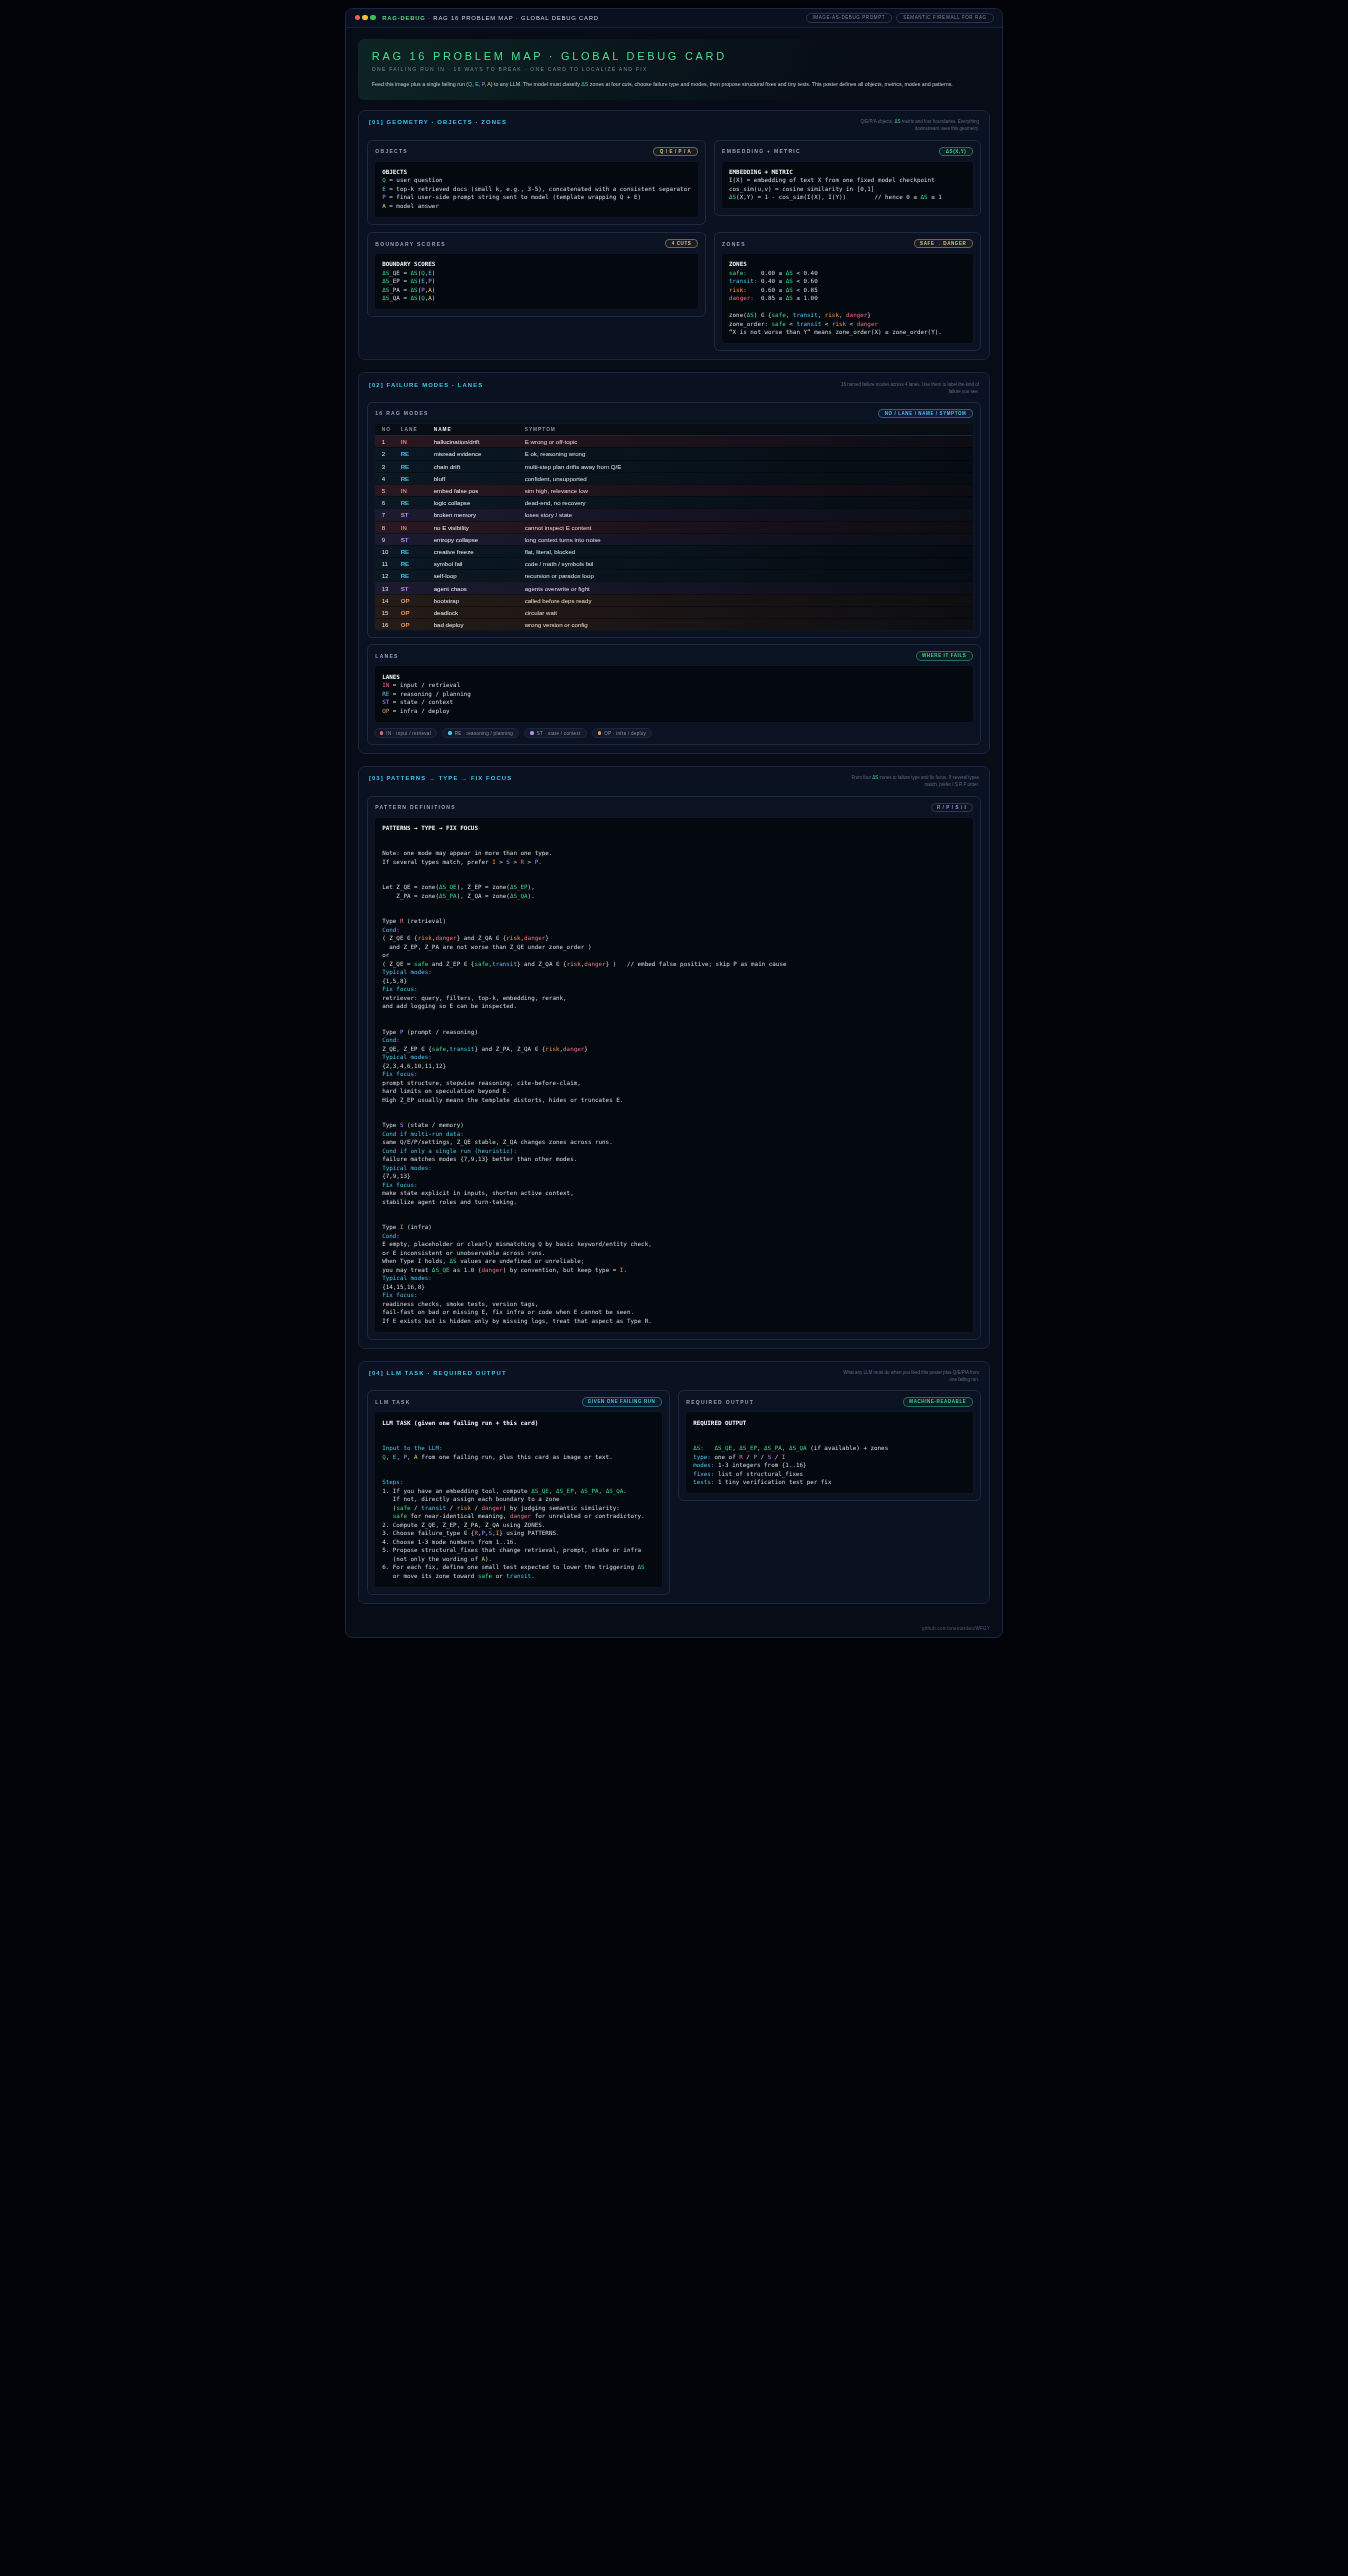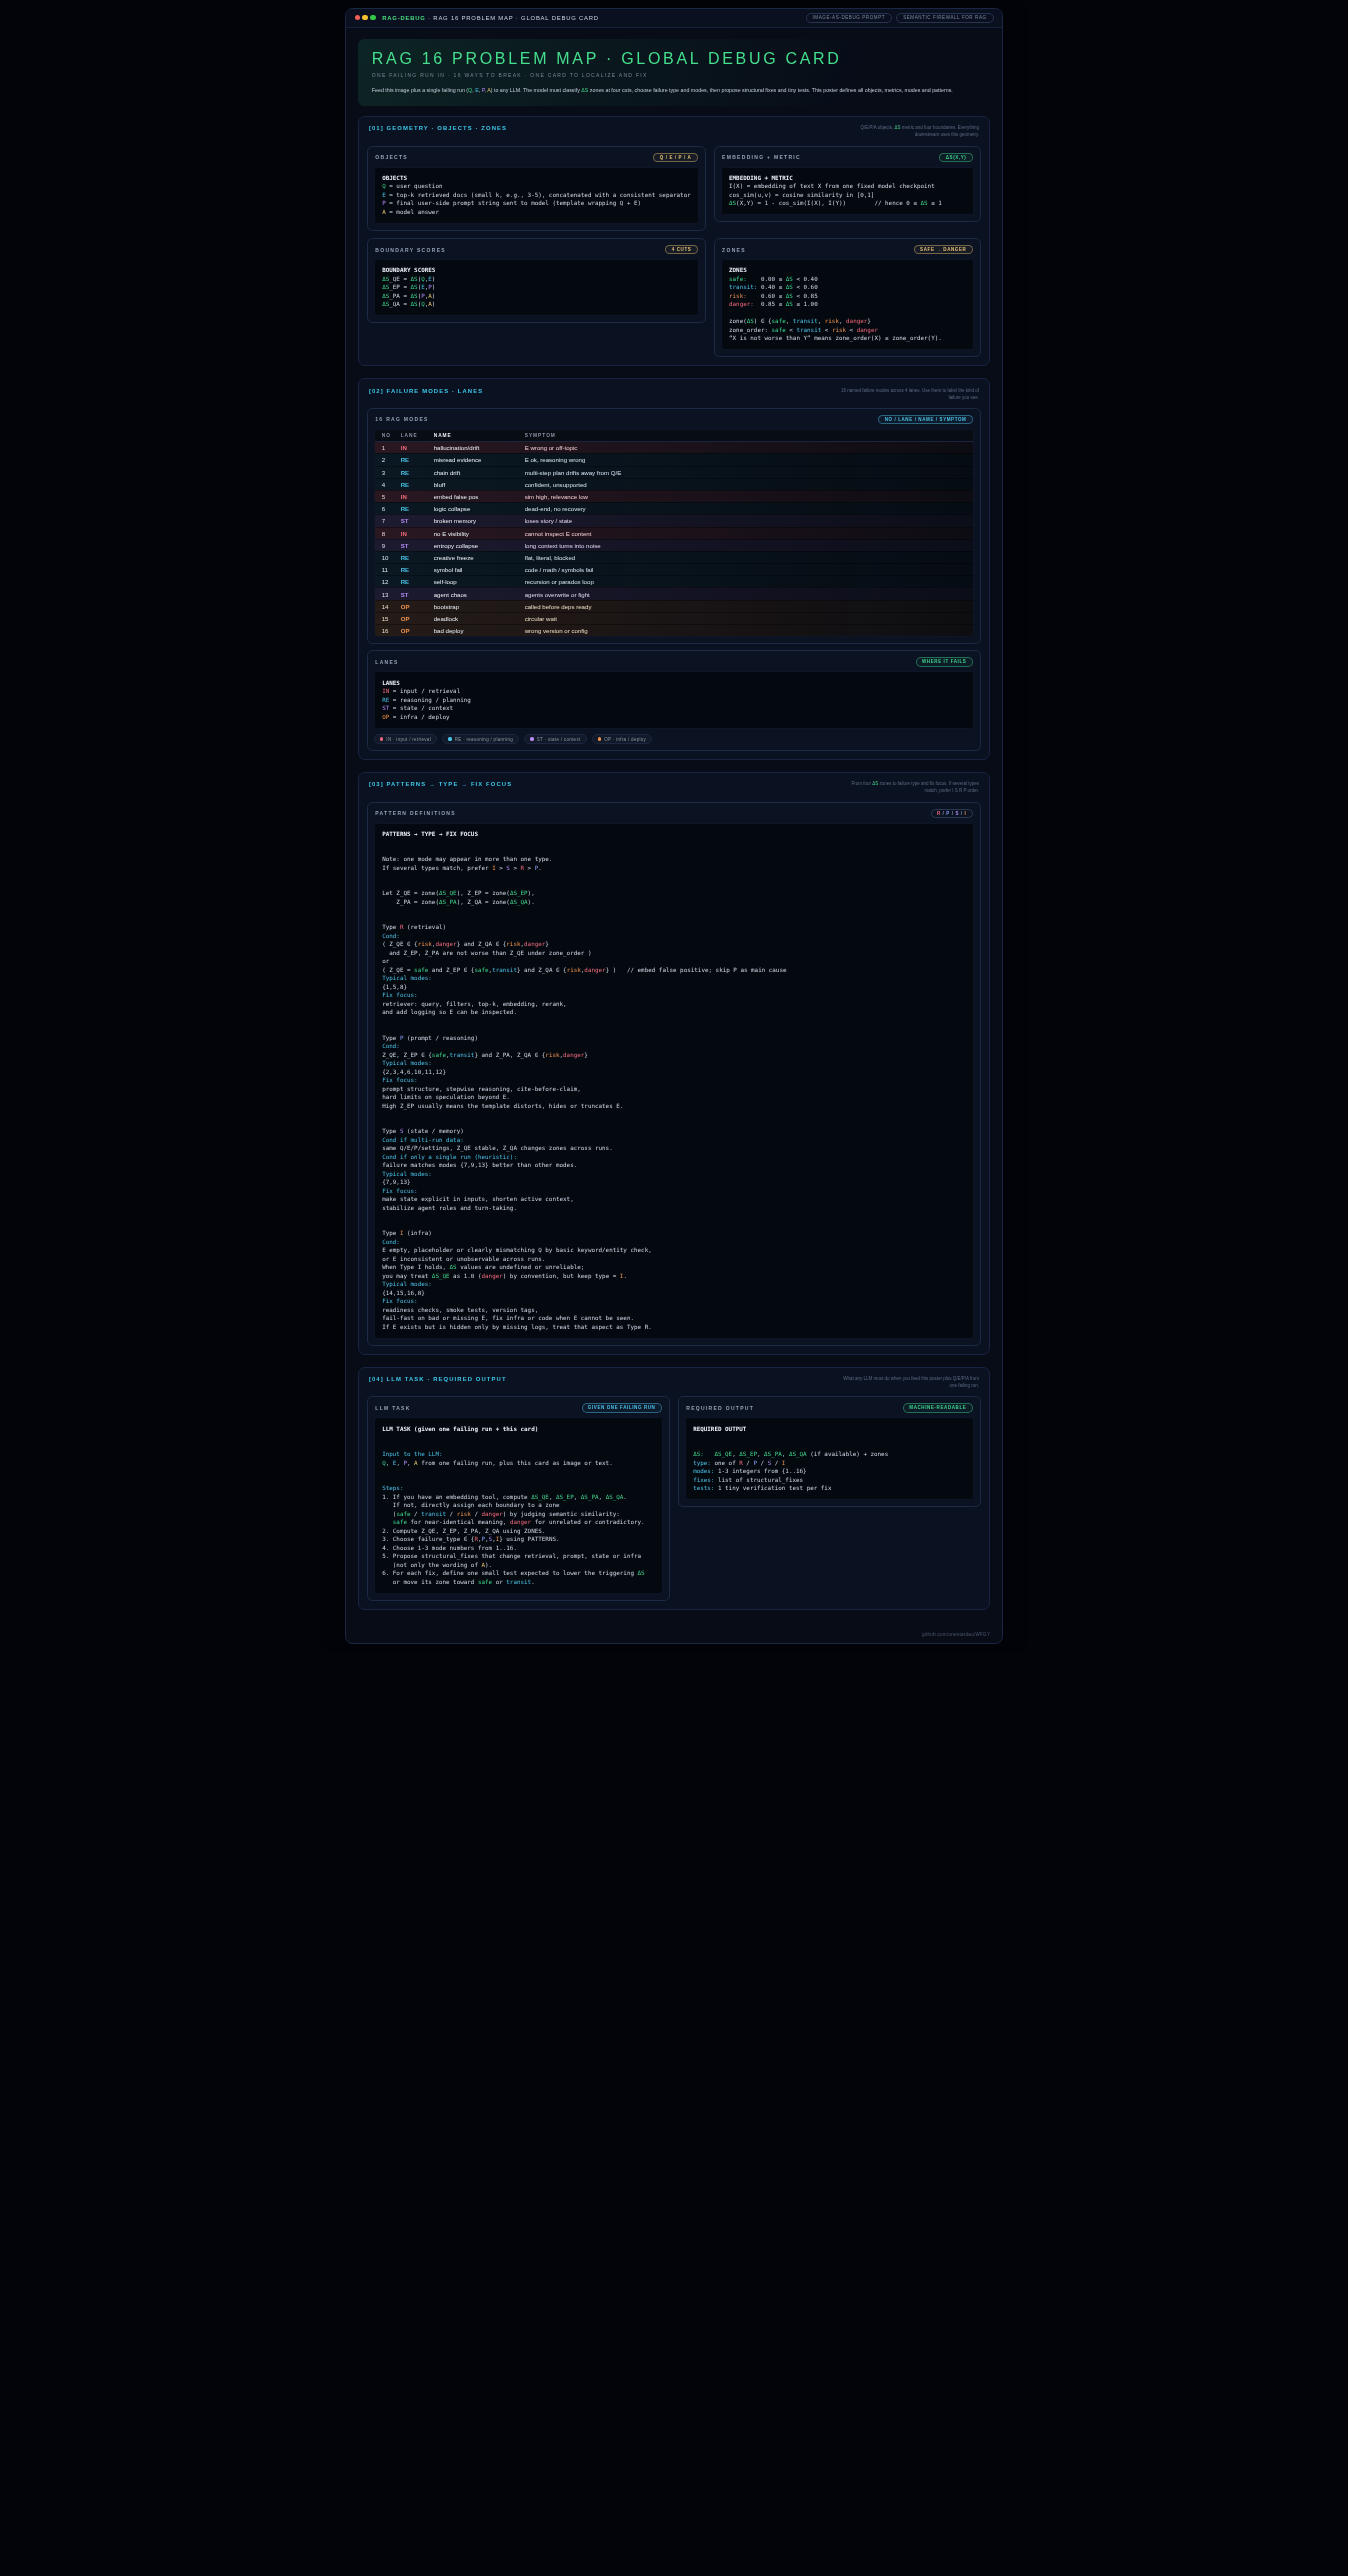--- a/index.html
+++ b/index.html
@@ -15,21 +15,21 @@
   .tb-title { font-size:5.9px; letter-spacing:0.8px; color:#c9d3e2; white-space:nowrap; }
   .tb-app { color:#4ade80; font-weight:bold; }
   .tb-pills { margin-left:auto; display:flex; gap:4.3px; }
   .pill { border:0.5px solid #27344e; color:#7e8aa0; border-radius:534px; padding:1.6px 5.9px;
           font-size:4.5px; letter-spacing:0.6px; white-space:nowrap; }
   .content { padding:11.8px 11.8px 5.3px; }
   
   .hero { border-radius:6.4px; padding:10.7px 14px 11.8px;
           background:linear-gradient(110deg, rgba(52,199,123,.13), rgba(52,199,123,.05) 45%, rgba(13,22,38,0) 80%);
           margin-bottom:9.6px; }
-  .hero-title { font-size:16px; font-weight:400; letter-spacing:2.7px; color:#45df8d; margin-bottom:4.3px; }
+  .hero-title { font-size:11px; font-weight:400; letter-spacing:2.7px; color:#45df8d; margin-bottom:4.3px; }
   .hero-sub { font-size:5px; letter-spacing:1.3px; color:#7b8699; margin-bottom:7.5px; }
   .hero-desc { font-size:5.3px; color:#c3ccda; line-height:1.6; }
   
   .sec { background:rgba(16,24,44,.45); border:0.5px solid #182442; border-radius:7px;
          padding:7.5px 8px 8px; margin-bottom:11.8px; }
   .sec-head { display:flex; justify-content:space-between; align-items:flex-start; margin:1.1px 2.1px 6.4px; gap:10.7px; }
   .sec-title { font-size:5.9px; font-weight:600; letter-spacing:1.1px; color:#3ec9ea; white-space:nowrap; }
   .sec-note { font-size:4.5px; color:#5d6a83; text-align:right; max-width:142px; line-height:1.55; }
   .grid2 { display:grid; grid-template-columns:1fr 1fr; gap:7.5px; align-items:start; }
   

